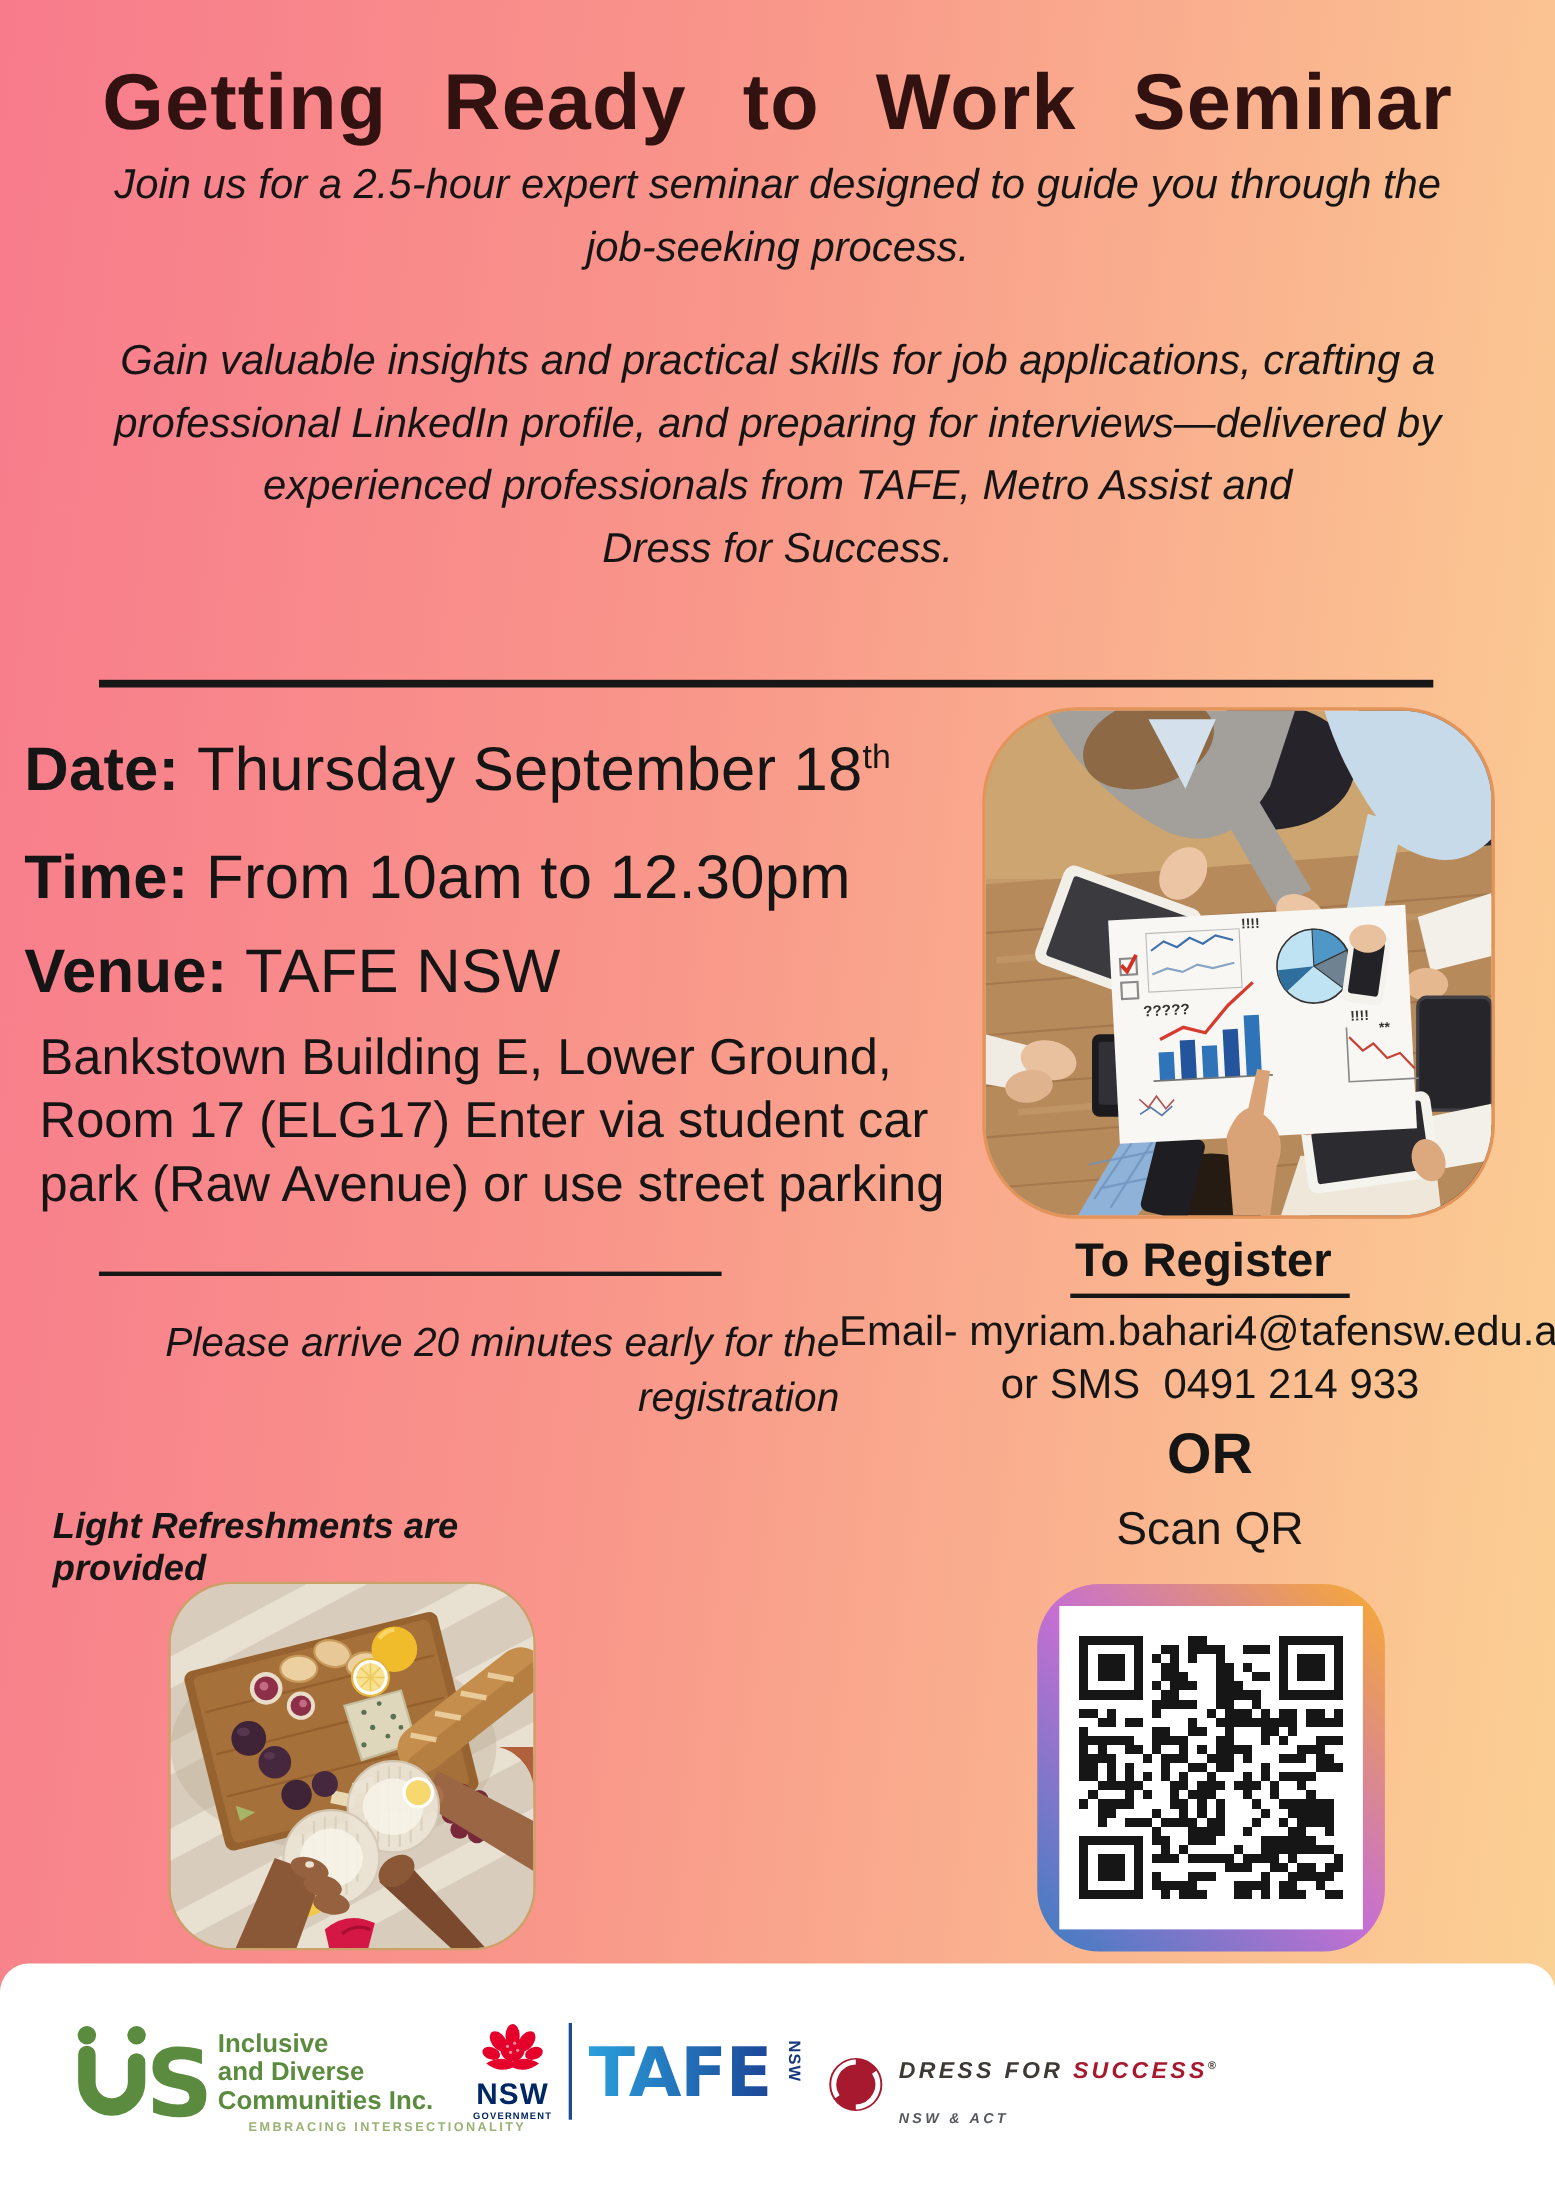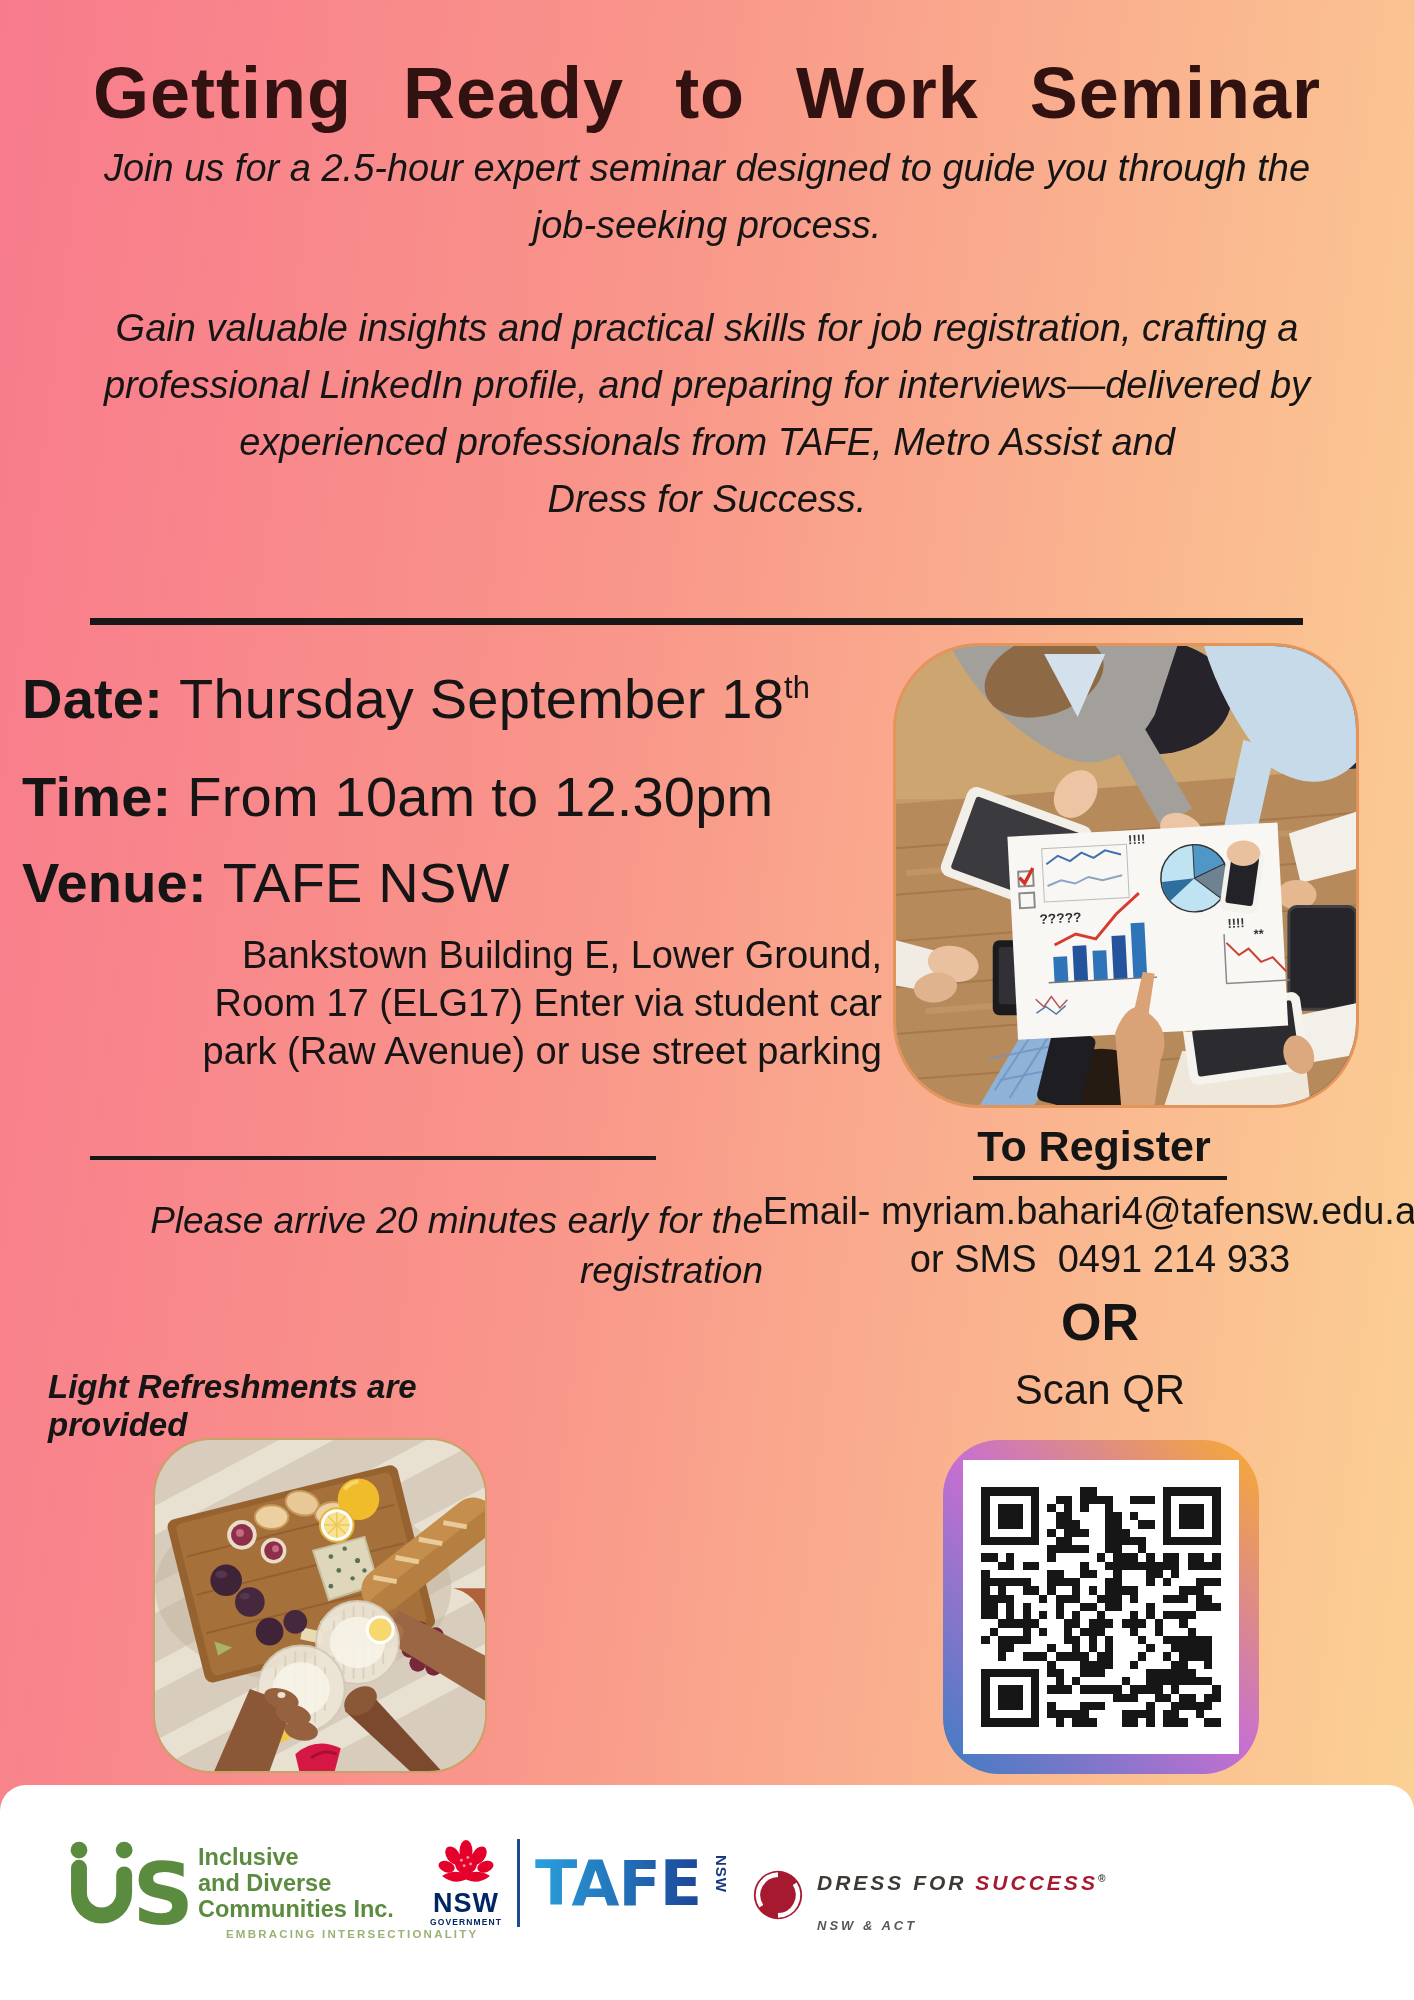--- a/index.html
+++ b/index.html
@@ -20,21 +20,21 @@
   #rule1{top:618px;left:90px;width:1213px;height:7px;}
   #rule2{top:1156px;left:90px;width:566px;height:4px;}
   
   .detail-line{left:22px;font-size:56px;letter-spacing:.2px;}
   .lbl{font-weight:800;}
   .val{margin-left:16px;}
   .sup{font-size:.55em;vertical-align:super;}
   #date-line{top:666px;}
   #time-line{top:764px;}
   #venue-line{top:850px;}
-  #address{top:932px;left:22px;width:860px;font-size:38px;line-height:1.26;text-align:right;}
+  #address{top:932px;left:36px;width:860px;font-size:46px;line-height:1.26;}
   #arrive{top:1196px;left:53px;width:710px;text-align:right;font-style:italic;font-size:37px;line-height:1.35;}
   #refreshments{top:1368px;left:48px;width:474px;text-align:left;font-style:italic;font-weight:800;font-size:33px;}
   
   #team-photo{left:893px;top:643px;width:466px;height:465px;border-radius:86px;overflow:hidden;
     border:3px solid var(--photo_border,#e2945a);box-sizing:border-box;}
   #team-photo svg,#food-photo svg{display:block;width:100%;height:100%;}
   
   #register-heading{top:1122px;left:780px;width:640px;text-align:center;font-size:43px;font-weight:800;}
   #register-heading .u{display:inline-block;border-bottom:4px solid #171717;padding:0 16px 5px 4px;}
   #email-line{top:1190px;left:712px;width:776px;text-align:center;font-size:38px;}
@@ -75,21 +75,21 @@
 </style>
 </head>
 <body>
 
 <div id="page">
 
   <div id="title" class="abs">Getting Ready to Work Seminar</div>
 
   <div id="intro1" class="abs intro pre">Join us for a 2.5-hour expert seminar designed to guide you through the
 job-seeking process.</div>
-  <div id="intro2" class="abs intro pre">Gain valuable insights and practical skills for job registration, crafting a
+  <div id="intro2" class="abs intro pre">Gain valuable insights and practical skills for job applications, crafting a
 professional LinkedIn profile, and preparing for interviews—delivered by
 experienced professionals from TAFE, Metro Assist and
 Dress for Success.</div>
 
   <div id="rule1" class="abs rule"></div>
 
   <div id="date-line" class="abs detail-line">
     <span class="lbl">Date:</span><span class="val">Thursday September 18</span><span class="sup">th</span>
   </div>
   <div id="time-line" class="abs detail-line">

